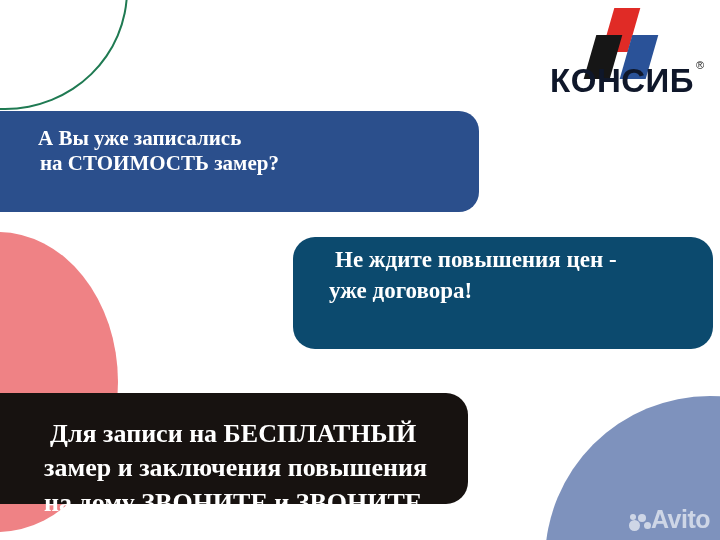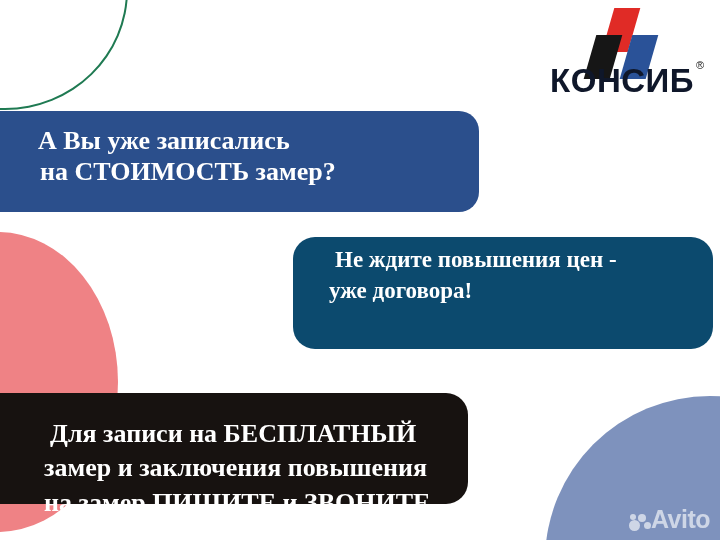--- a/index.html
+++ b/index.html
@@ -145,21 +145,21 @@
   .banner-text {
     position: absolute;
     color: #ffffff;
     font-family: "Liberation Serif", serif;
     line-height: 1.18;
     white-space: nowrap;
   }
   .blue-text {
     left: 64px;
     top: 15px;
-    font-size: 26px;
+    font-size: 21px;
     font-weight: bold;
   }
   .blue-text .l2 {
     margin-left: 2px;
   }
   .red-text {
     left: 36px;
     top: 8px;
     font-size: 23px;
     font-weight: bold;
@@ -245,21 +245,21 @@
     <div class="banner-text red-text">
       <div class="l1">Не ждите повышения цен -</div>
       <div class="l3">уже договора!</div>
     </div>
   </div>
 
   <div class="banner banner-black">
     <div class="banner-text black-text">
       <div class="l1">Для записи на БЕСПЛАТНЫЙ</div>
       <div class="l2">замер и заключения повышения</div>
-      <div class="l3">на замер ПИШИТЕ и ЗВОНИТЕ</div>
+      <div class="l3">на дому ЗВОНИТЕ и ЗВОНИТЕ</div>
     </div>
   </div>
 
   <div class="watermark">
     <span class="wm-dots">
       <i class="wm-d1"></i>
         <i class="wm-d2"></i>
         <i class="wm-d3"></i>
         <i class="wm-d4"></i>
     </span>

